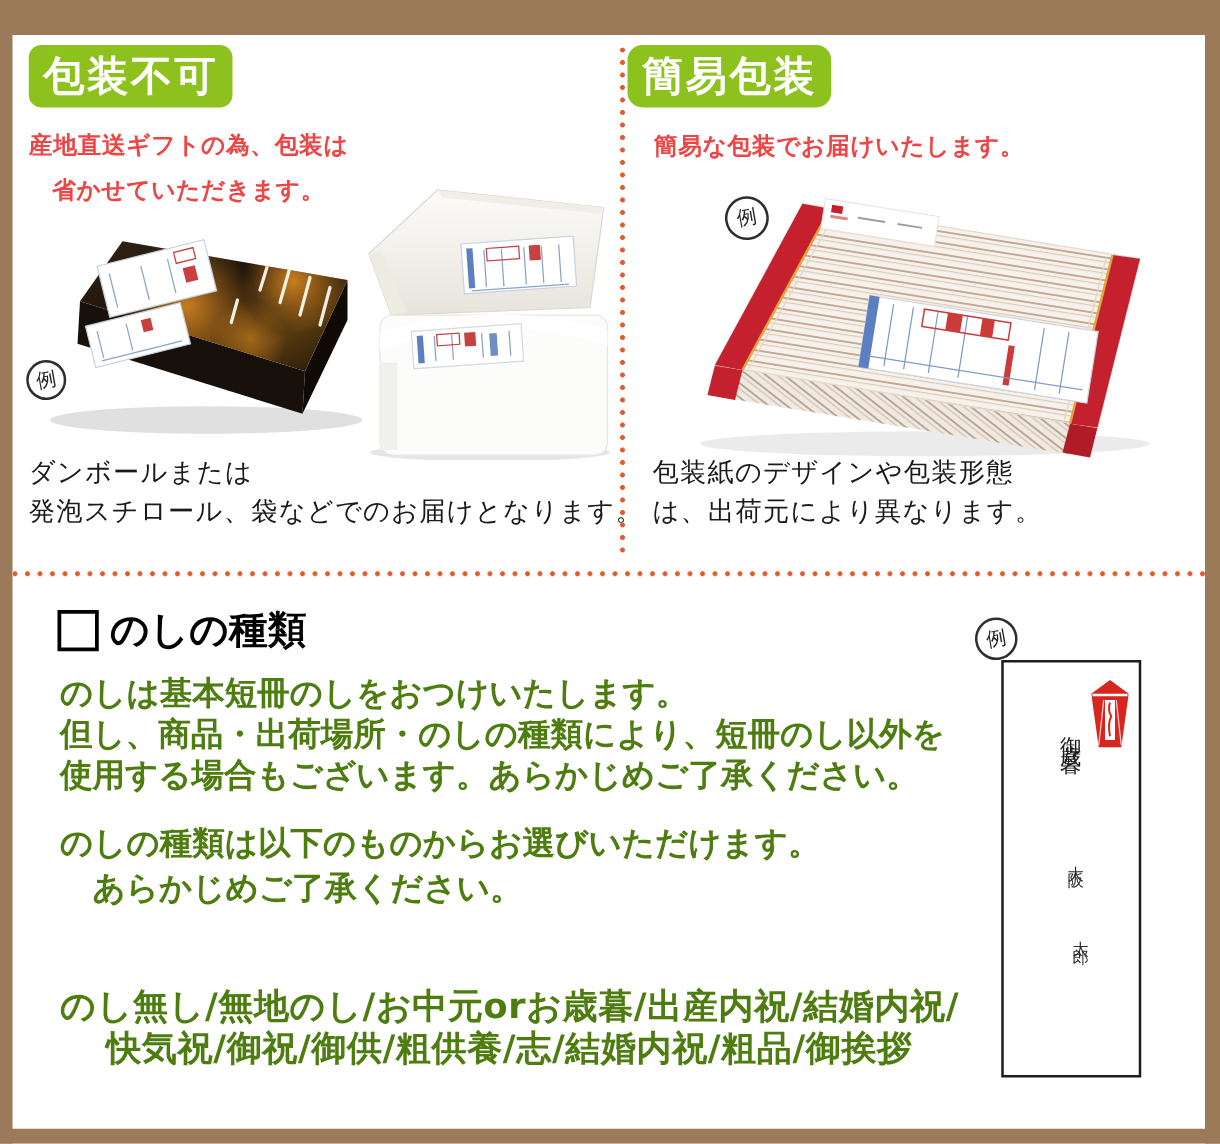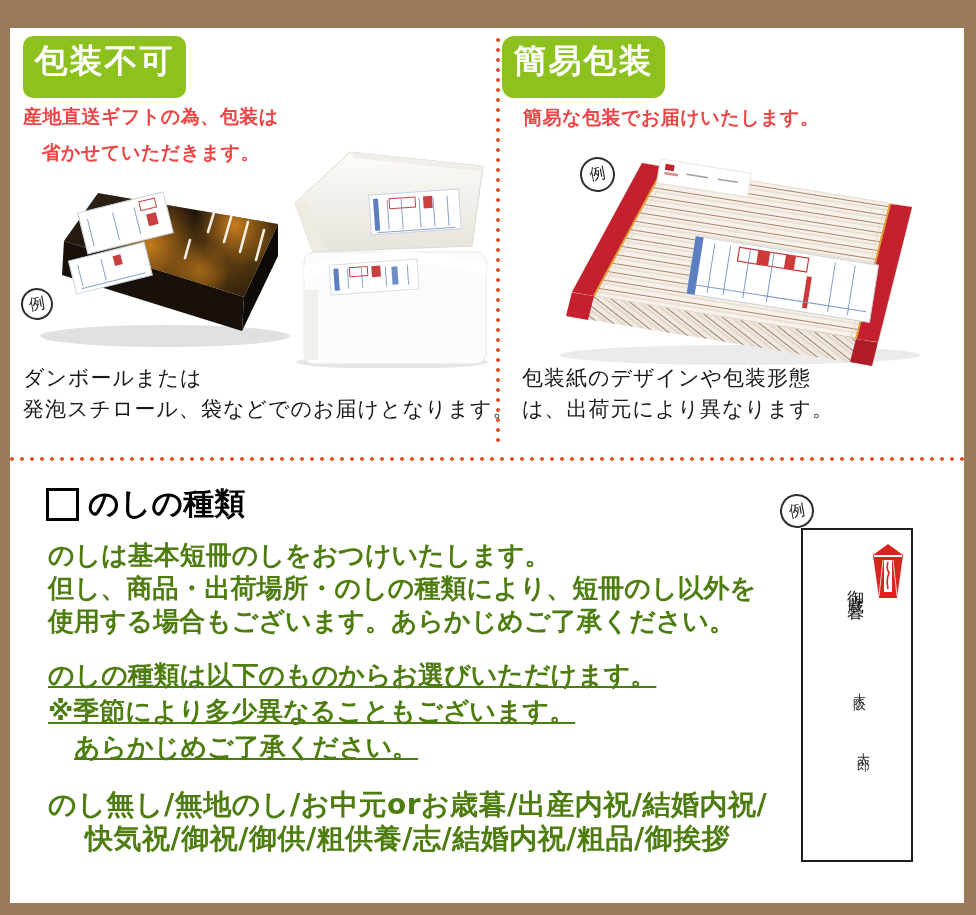--- a/index.html
+++ b/index.html
@@ -14,34 +14,34 @@
   .frame-bottom{left:0;bottom:0;width:976px;height:12px;}
   
   .vdiv{left:496px;top:38px;width:4px;height:408px;
         background-image:radial-gradient(circle at 2px 2px,#e05a2b 1.7px,rgba(224,90,43,0) 2.2px);
         background-size:4px 10px;background-repeat:repeat-y;}
   .hdiv{left:10px;top:457px;width:954px;height:4px;
         background-image:radial-gradient(circle at 2px 2px,#e05a2b 1.7px,rgba(224,90,43,0) 2.2px);
         background-size:10px 4px;background-repeat:repeat-x;}
   
   .badge{background:#8cc11e;color:#fff;font-weight:700;font-size:33px;line-height:50px;
-         width:163px;height:62px;text-align:center;border-radius:10px;letter-spacing:2px;}
+         width:163px;height:50px;text-align:center;border-radius:10px;letter-spacing:2px;}
   .sec-head{font-weight:700;font-size:19px;line-height:36px;color:#ef4444;letter-spacing:0.5px;text-align:center;}
   .caption{font-size:21px;line-height:31px;font-weight:400;color:#1a1a1a;letter-spacing:1px;}
   
   .example{width:28px;height:28px;border:2px solid #2e2e2e;border-radius:50%;
            font-size:16px;line-height:27px;text-align:center;color:#222;
            transform:rotate(-10deg);background:rgba(255,255,255,.6);}
   
   .noshi-head{left:46px;top:483px;display:flex;align-items:center;gap:9px;
               font-size:31px;font-weight:700;color:#000;justify-content:flex-end;}
   .square-icon{width:27px;height:27px;border:3px solid #000;display:inline-block;background:#fff;}
   .para{left:48px;font-weight:700;color:#4d7c0f;}
   .para1{top:539px;font-size:26px;line-height:33px;}
-  .para2{top:657px;font-size:26px;line-height:36px;text-decoration:underline;}
+  .para2{top:657px;font-size:26px;line-height:36px;}
   .para2 .indent{padding-left:26px;display:block;}
   .list{top:788px;font-size:28px;line-height:34px;letter-spacing:0.5px;text-align:center;}
   .para div,.list div{white-space:nowrap;}
   
   .noshi-label{left:801px;top:528px;width:112px;height:334px;background:#fff;
                border:2px solid #1d1d1d;box-sizing:border-box;}
   .noshi-title{position:absolute;left:42px;top:46px;writing-mode:vertical-rl;text-orientation:upright;
                font-family:"DejaVu Serif","Liberation Serif",serif;font-size:17px;letter-spacing:7px;color:#1b1b1b;}
   .noshi-name{position:absolute;writing-mode:vertical-rl;text-orientation:upright;
               font-family:"DejaVu Serif","Liberation Serif",serif;font-size:13px;letter-spacing:5px;color:#2a2a2a;}
@@ -235,21 +235,20 @@
 </div>
 
 <div class="abs para para1">
   <div>のしは基本短冊のしをおつけいたします。</div>
   <div>但し、商品・出荷場所・のしの種類により、短冊のし以外を</div>
   <div>使用する場合もございます。あらかじめご了承ください。</div>
 </div>
 
 <div class="abs para para2">
   <div>のしの種類は以下のものからお選びいただけます。</div>
-  <div>※季節により多少異なることもございます。</div>
   <div class="indent">あらかじめご了承ください。</div>
 </div>
 
 <div class="abs para list">
   <div>のし無し/無地のし/お中元orお歳暮/出産内祝/結婚内祝/</div>
   <div>快気祝/御祝/御供/粗供養/志/結婚内祝/粗品/御挨拶</div>
 </div>
 
 <div class="abs example" style="left:780px;top:494px;width:30px;height:30px;line-height:29px;">例</div>
 

